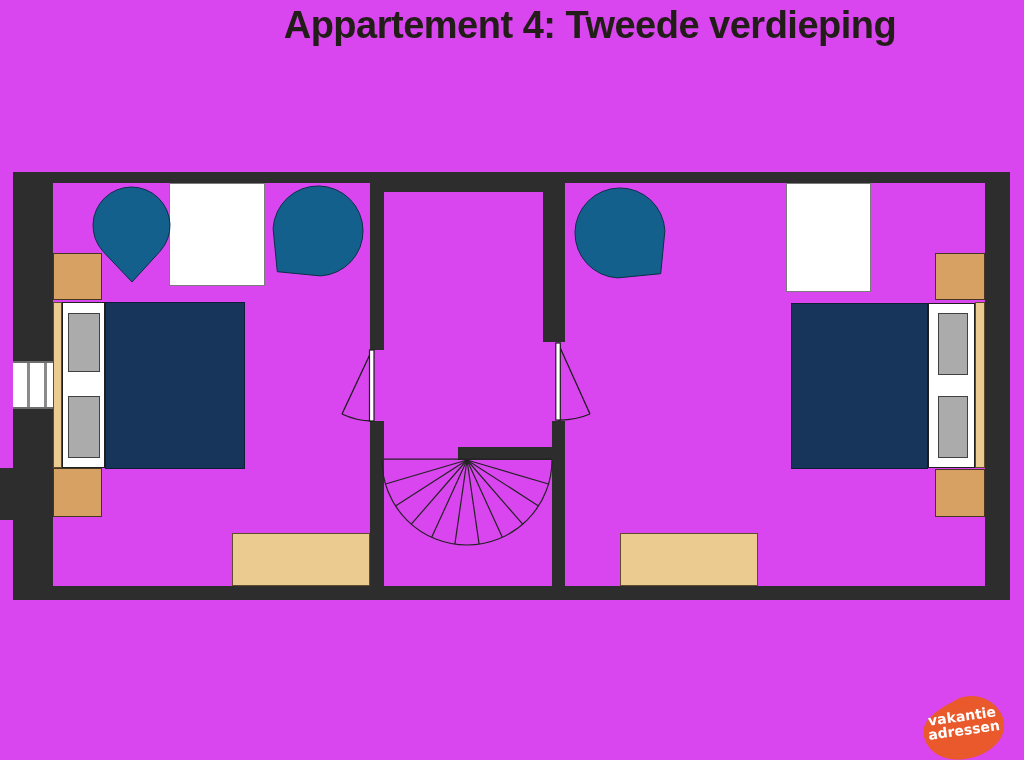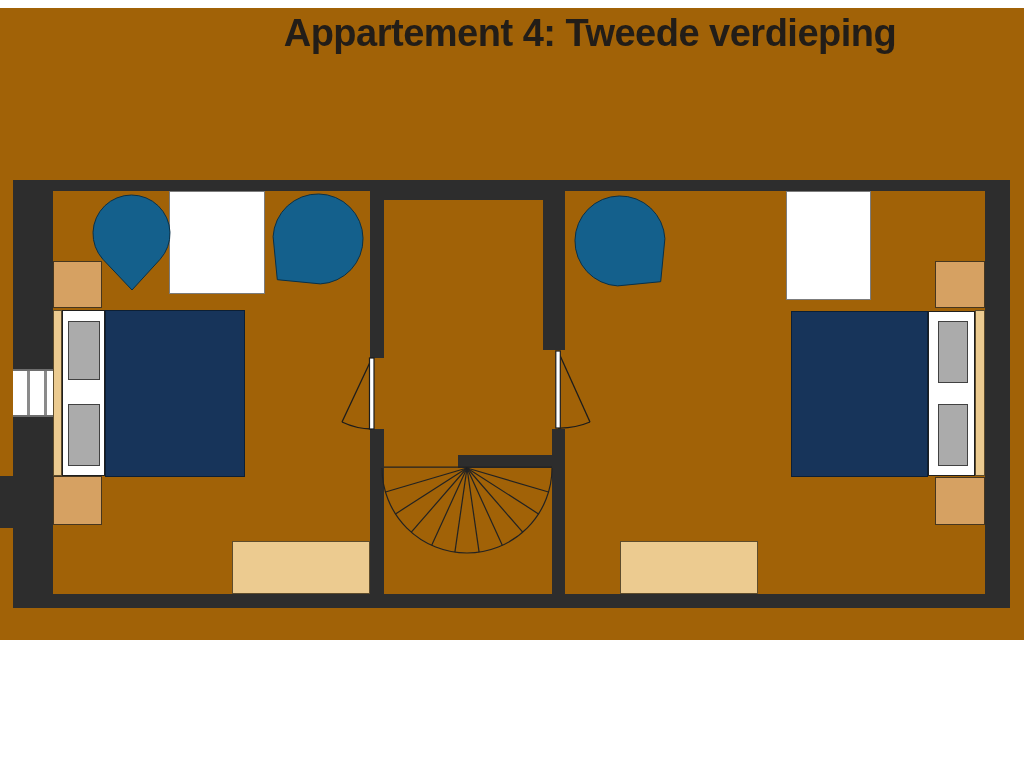--- a/index.html
+++ b/index.html
@@ -1,17 +1,17 @@
 <!DOCTYPE html>
 <html style="--ink: #221d18; --wall: #2d2d2d; --chair: #14608c; --blanket: #17345a; --wood: #d6a162; --wood-light: #eccb90; --pillow: #ababab; --line: #1c1c1c; --logo: #e9592b;"><head>
 <meta charset="utf-8">
 <style>
   html,body{margin:0;padding:0;background:#ffffff;}
-  .canvas{position:relative;width:1024px;height:632px;background:#a16207;overflow:hidden;
-          font-family:"Liberation Sans",sans-serif;margin-top:8px;}
+  .canvas{position:relative;width:1024px;height:760px;background:#d946ef;overflow:hidden;
+          font-family:"Liberation Sans",sans-serif;}
   .canvas *{box-sizing:border-box;}
 
   h1.title{position:absolute;left:0;top:0;width:1024px;margin:0;margin-left:78px;
            text-align:center;font-size:38px;line-height:50px;font-weight:bold;
            letter-spacing:-0.5px;color:var(--ink,#221d18);}
 
   
   .w{position:absolute;background:var(--wall,#2d2d2d);}
   .w-top{left:13px;top:172px;width:997px;height:11px;}
   .w-bottom{left:13px;top:586px;width:997px;height:14px;}

